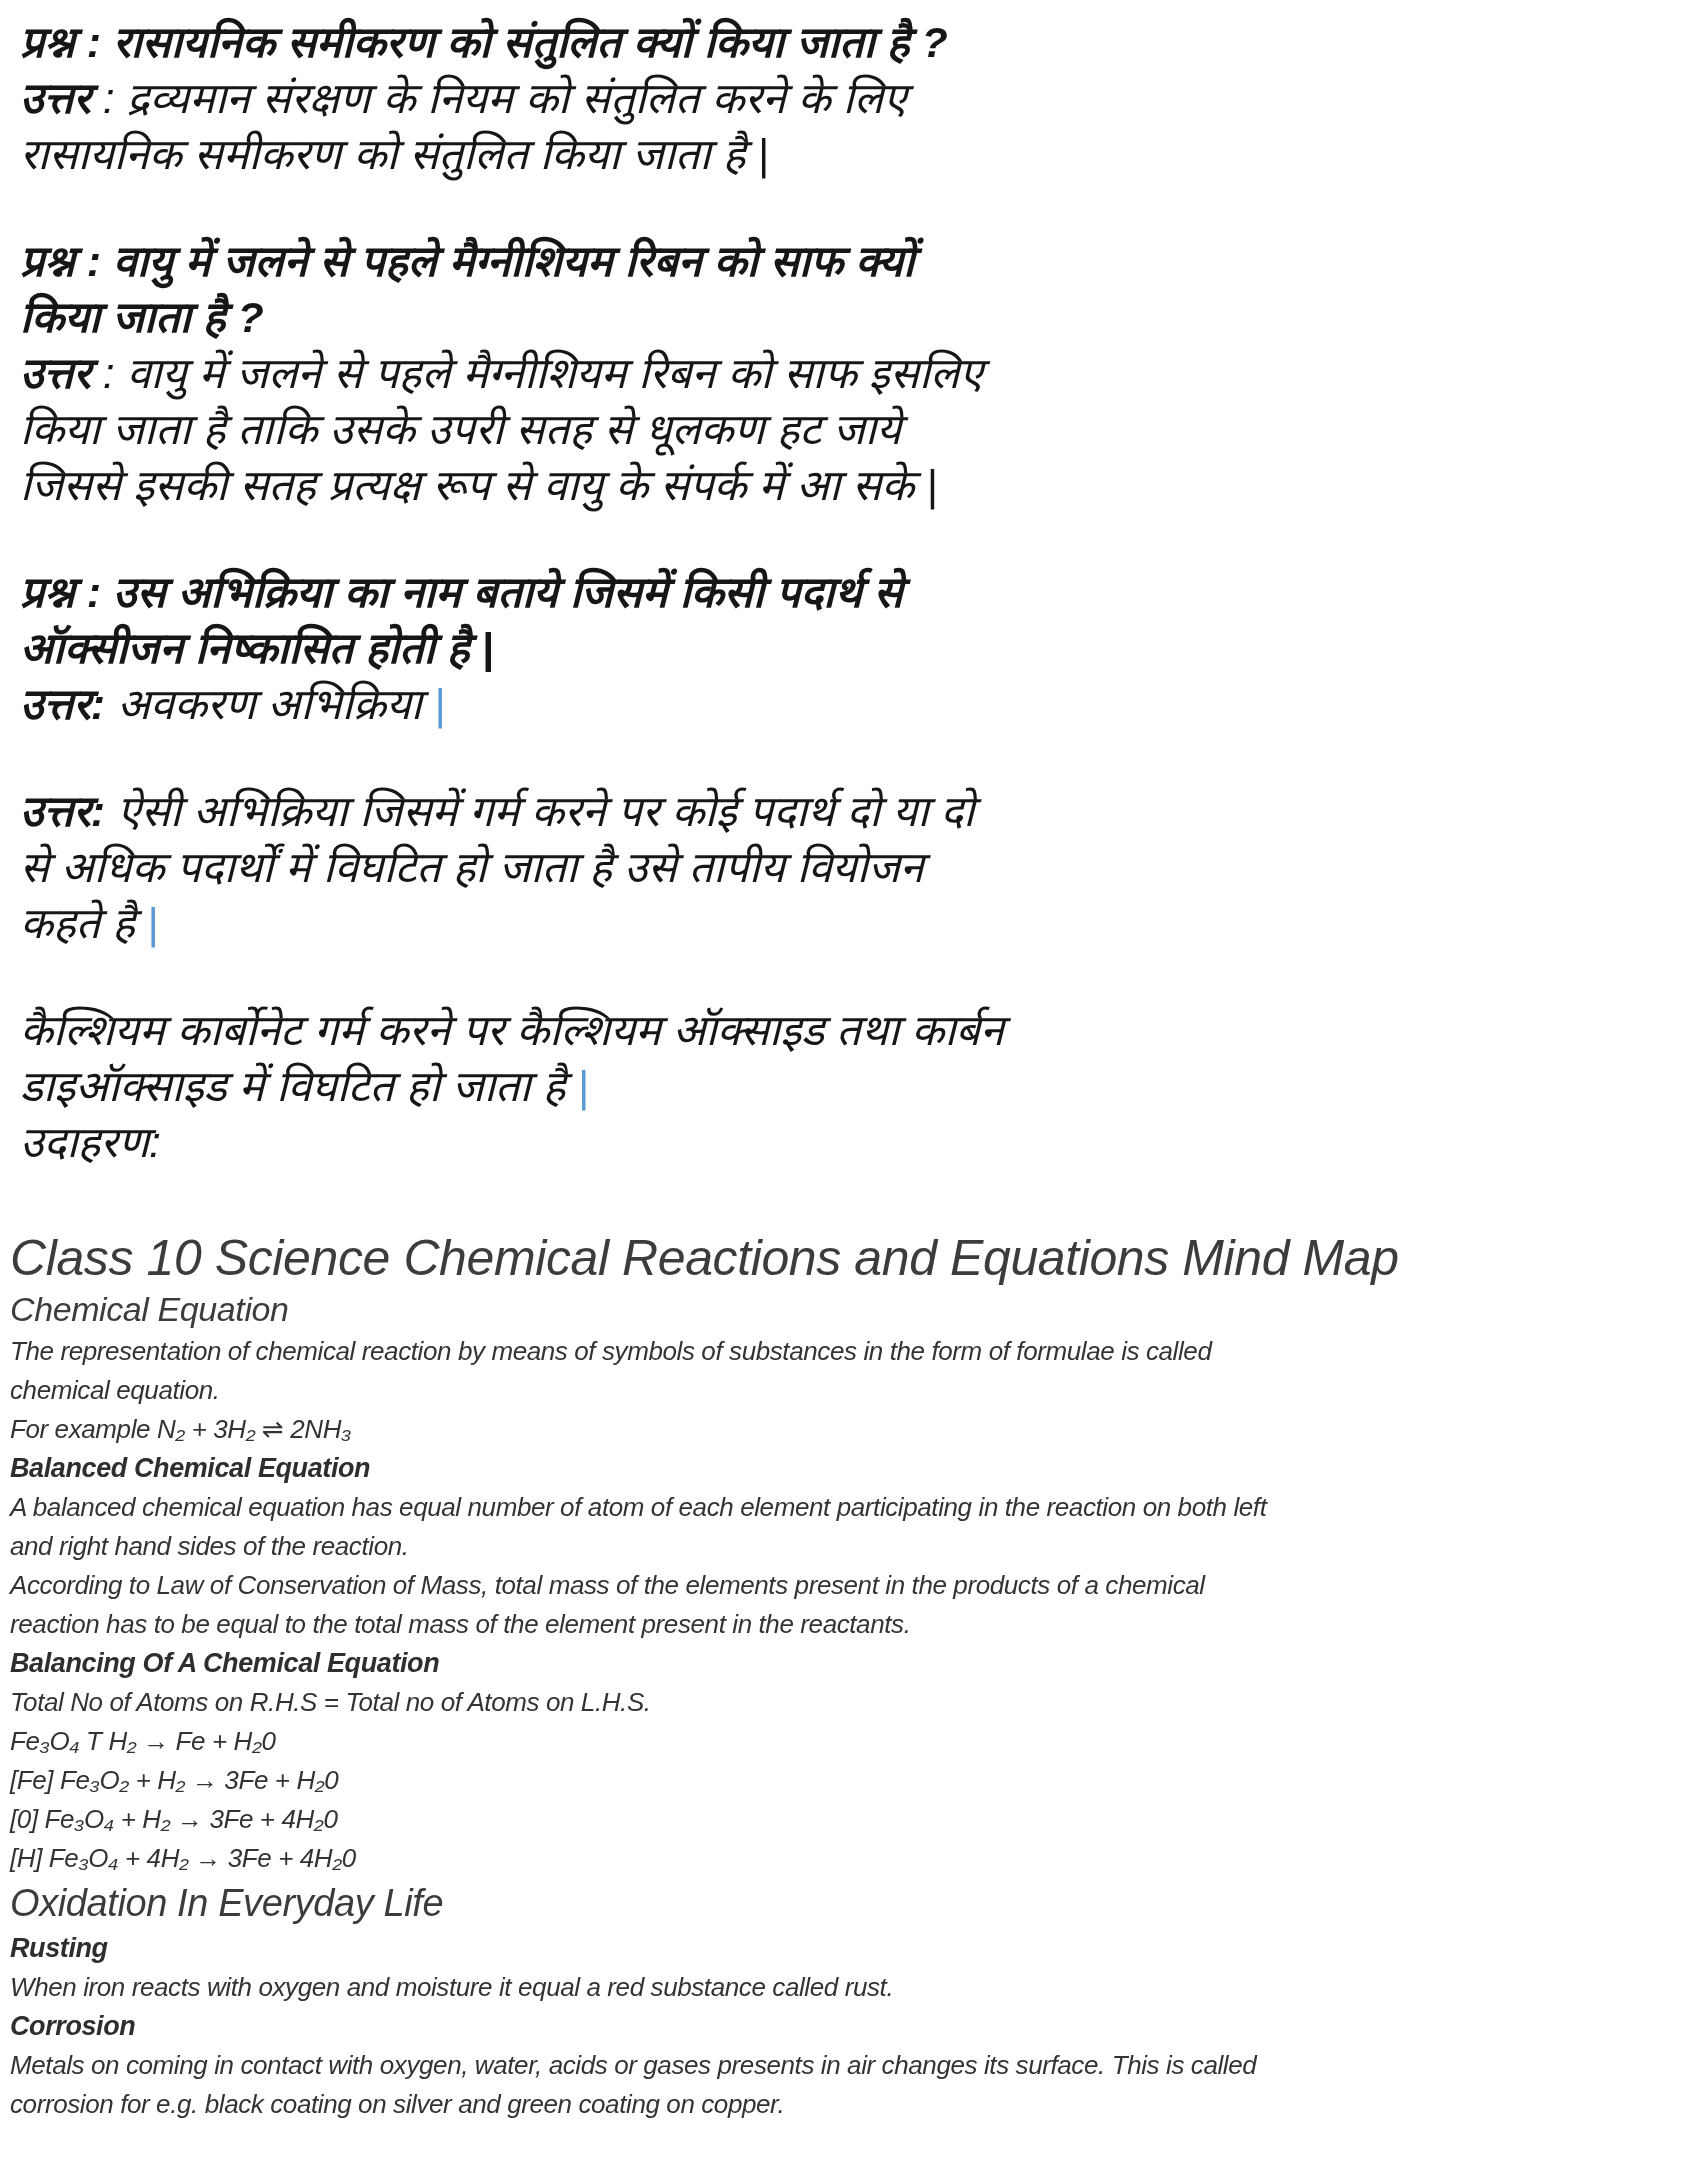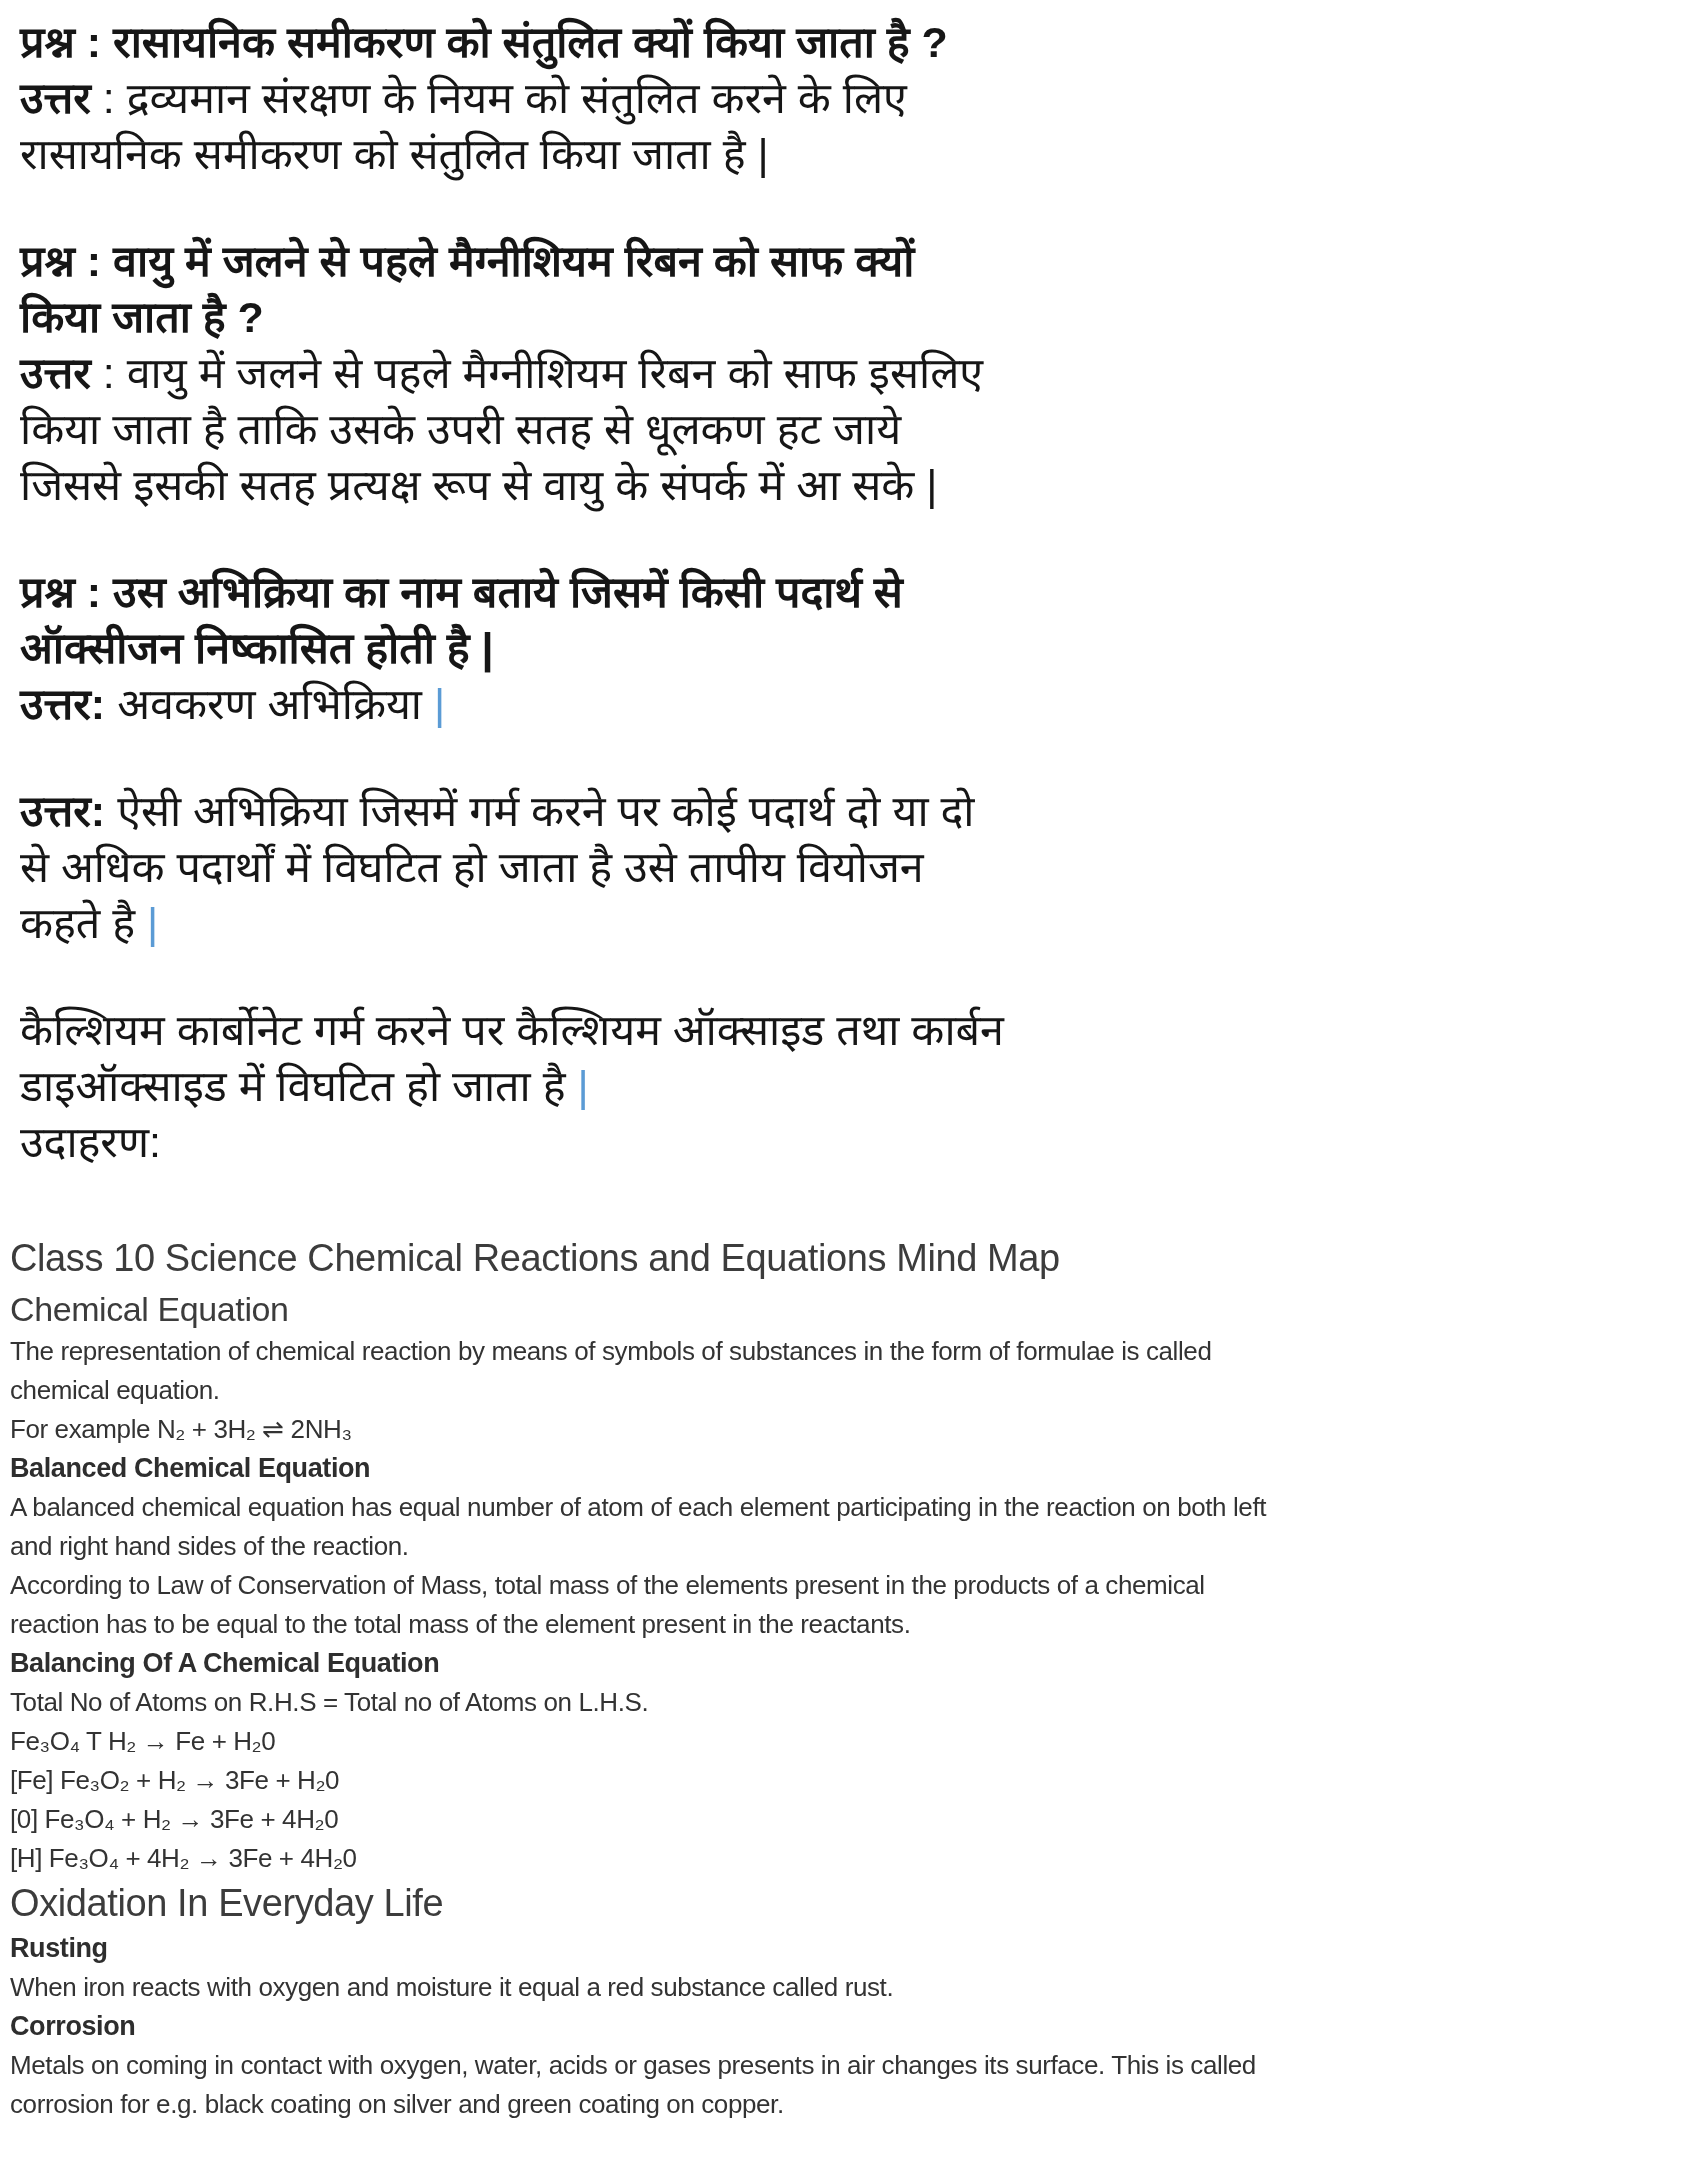--- a/index.html
+++ b/index.html
@@ -1,35 +1,35 @@
 <!DOCTYPE html>
 <html><head>
 <meta charset="utf-8">
 <style>
   html,body{margin:0;padding:0;}
   body{
     width:1683px;height:2178px;overflow:hidden;background:#ffffff;
     font-family:"Liberation Sans","DejaVu Sans",sans-serif;
   }
-  .page{width:1683px;height:1678px;position:relative;background:#ffffff;}
+  .page{width:1683px;height:1678px;position:relative;background:#ffffff;font-style:italic;}
 
   
   .qa{padding:14px 40px 0 20px;width:1485px;color:#161616;}
   .qa-block{margin-bottom:51px;}
   .qa p{margin:0;white-space:pre-line;font-size:43px;line-height:56px;}
   .q{font-weight:700;}
   .a{font-weight:400;}
   .a .lbl{font-weight:700;}
   .pipe{color:#5b9bd5;font-weight:400;}
   .ex-label{font-weight:400;}
 
   
   .english{padding:10px 20px 0 10px;color:#3a3a3a;letter-spacing:-0.4px;}
   .english > *{margin:0;white-space:pre-line;font-weight:400;}
-  .en-title{font-size:38px;line-height:55px;color:#3c3c3c;}
+  .en-title{font-size:50px;line-height:55px;color:#3c3c3c;}
   .en-h2{font-size:34px;line-height:46px;color:#3c3c3c;}
   .en-body{font-size:26px;line-height:39px;color:#333333;}
   .en-h3{font-size:27px;line-height:39px;font-weight:700;color:#2e2e2e;}
   .en-hbig{font-size:38px;line-height:51px;color:#3c3c3c;}
 </style>
 </head>
 <body>
 
 <div class="page">
 

